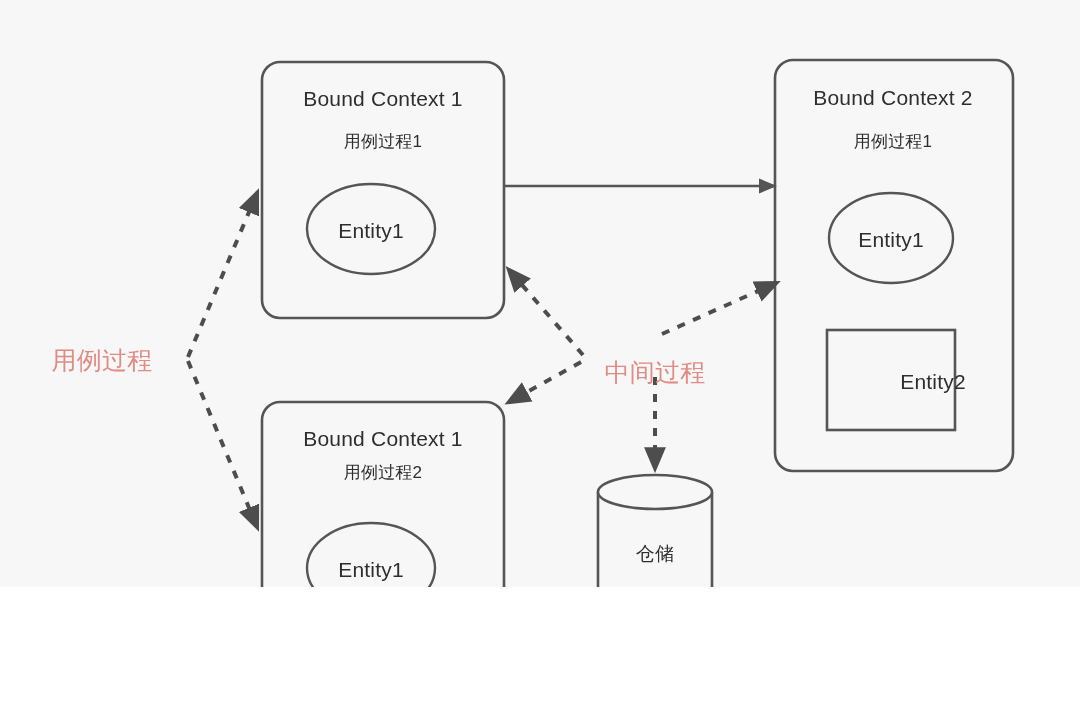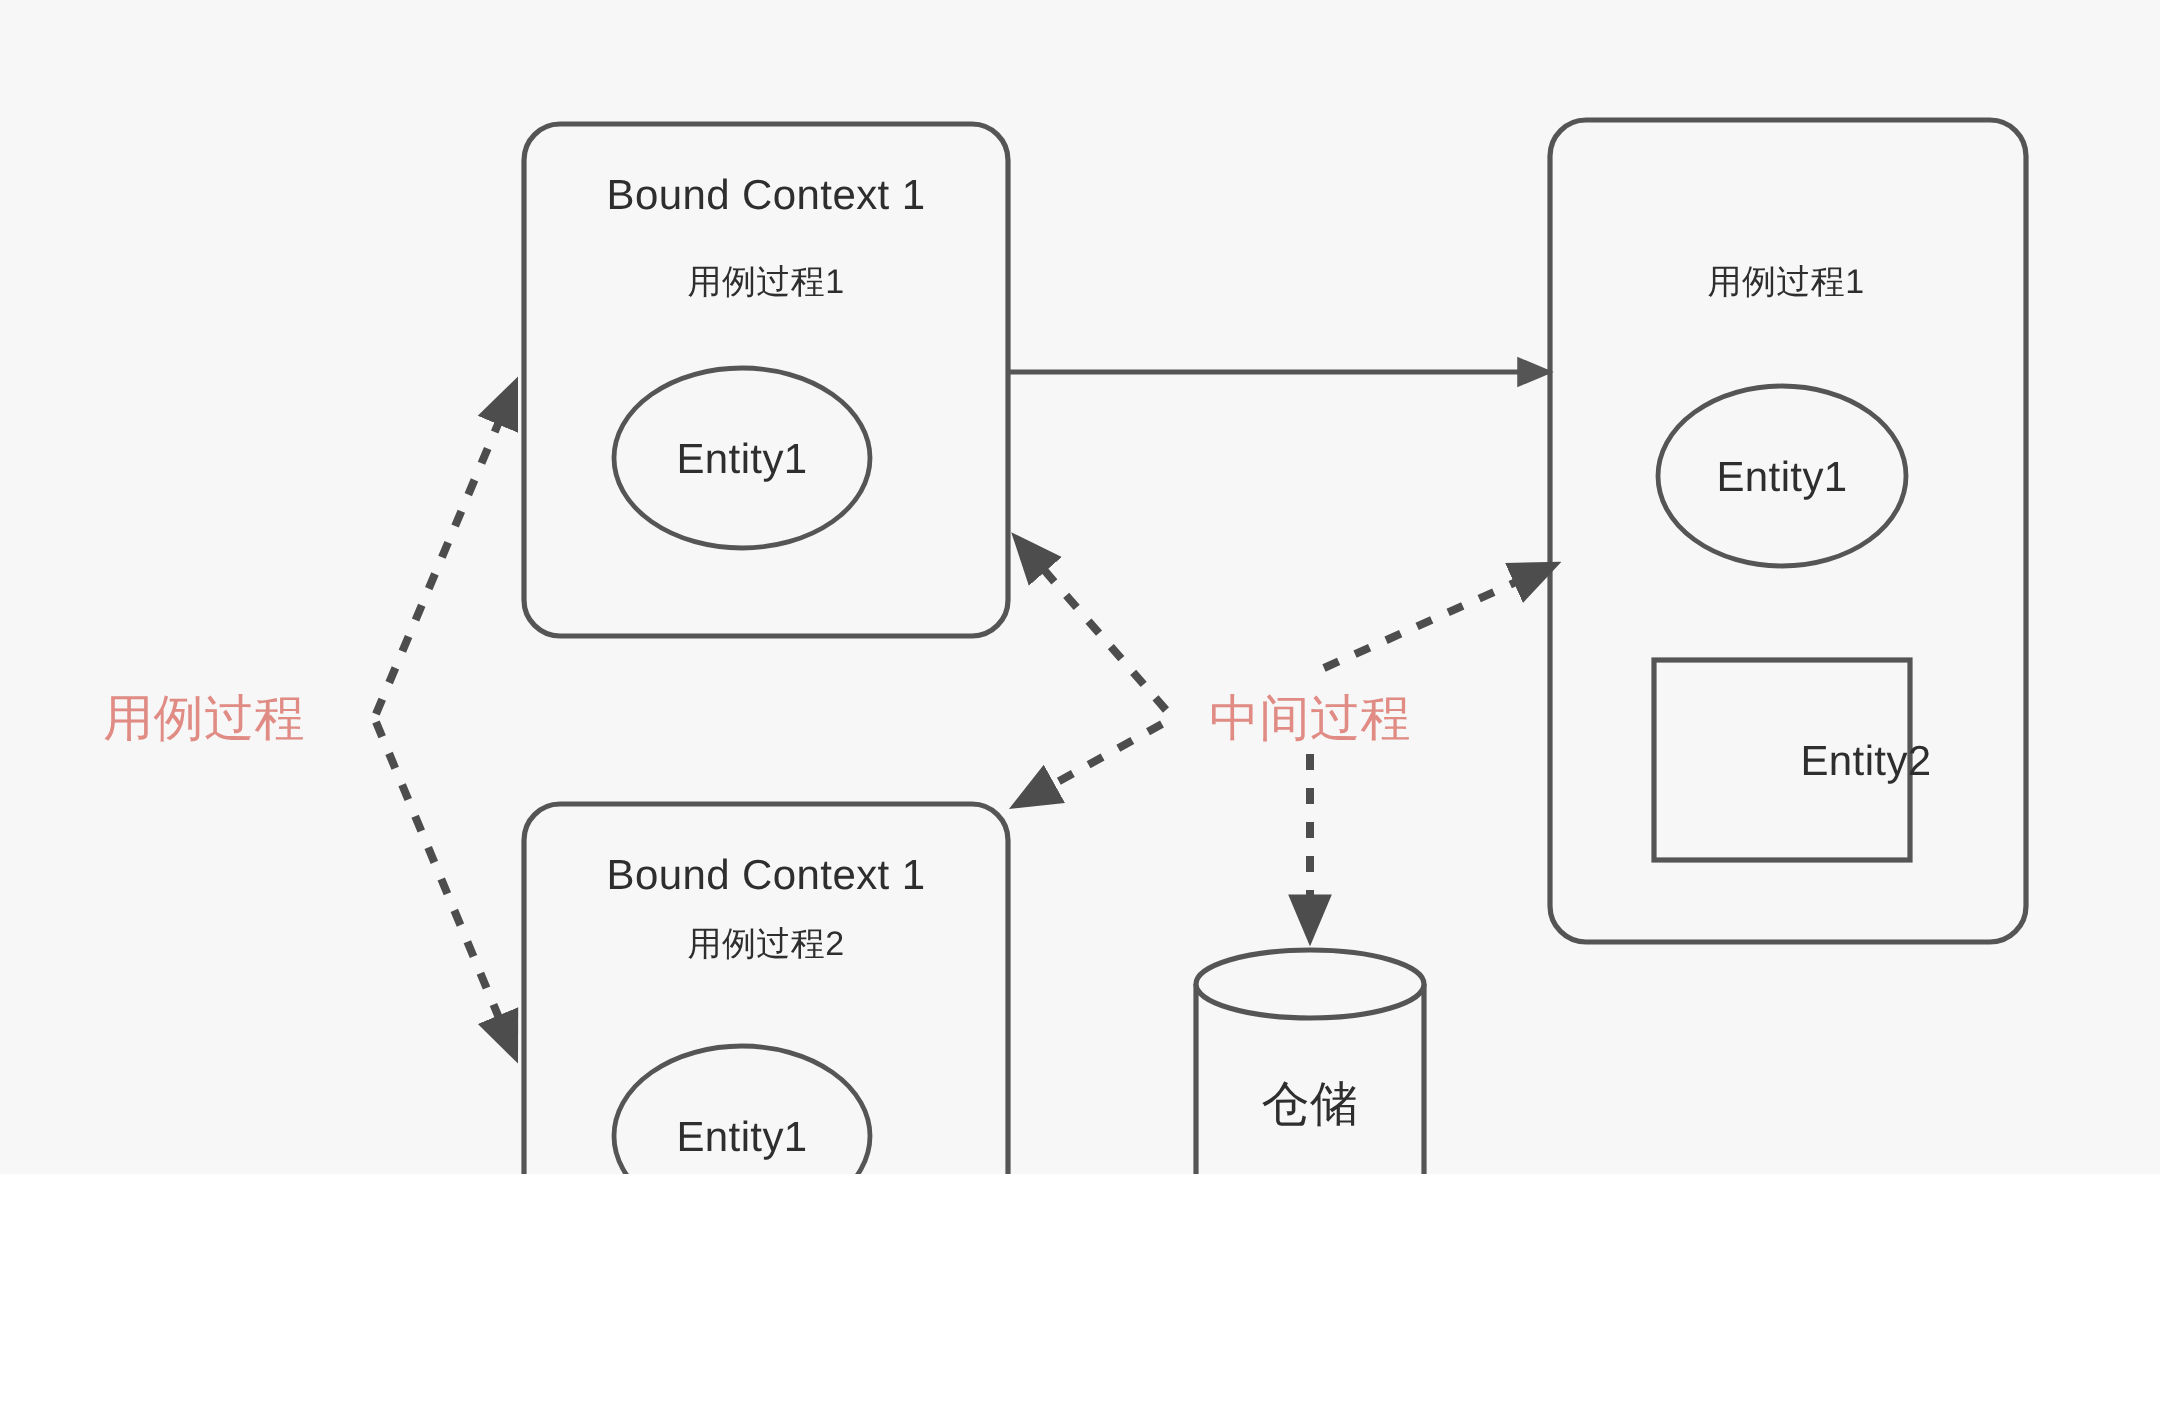--- a/index.html
+++ b/index.html
@@ -34,21 +34,21 @@
   }
   .lbl.cn {
     font-size: 17px;
   }
   .lbl.red {
     color: #e08b84;
     font-size: 25px;
     text-align: right;
   }
   .lbl.small-cn {
-    font-size: 24px;
+    font-size: 19px;
   }
   .center {
     transform: translate(-50%, -50%);
   }
 </style>
 </head>
 <body>
 
 <div id="canvas">
 
@@ -89,26 +89,27 @@
 
     <path d="M 662 334 L 776 283" fill="none" stroke="#4d4d4d" stroke-width="4" stroke-dasharray="8 9" stroke-linecap="butt" marker-end="url(#arrowDash)"></path>
 
     <path d="M 655 377 L 655 468" fill="none" stroke="#4d4d4d" stroke-width="4" stroke-dasharray="8 9" stroke-linecap="butt" marker-end="url(#arrowDash)"></path>
   </svg>
 
   <div class="lbl center" style="left:383px; top:98px;">Bound Context 1</div>
   <div class="lbl cn center" style="left:383px; top:141px;">用例过程1</div>
   <div class="lbl center" style="left:371px; top:230px;">Entity1</div>
 
+  <div class="lbl center" style="left:893px; top:97px;">Bound Context 2</div>
   <div class="lbl cn center" style="left:893px; top:141px;">用例过程1</div>
   <div class="lbl center" style="left:891px; top:239px;">Entity1</div>
   <div class="lbl center" style="left:933px; top:381px;">Entity2</div>
 
   <div class="lbl center" style="left:383px; top:438px;">Bound Context 1</div>
   <div class="lbl cn center" style="left:383px; top:472px;">用例过程2</div>
   <div class="lbl center" style="left:371px; top:569px;">Entity1</div>
 
   <div class="lbl small-cn center" style="left:655px; top:553px;">仓储</div>
 
   <div class="lbl red center" style="left:102px; top:360px;">用例过程</div>
-  <div class="lbl red center" style="left:655px; top:360px;">中间过程</div>
+  <div class="lbl red center" style="left:655px; top:372px;">中间过程</div>
 
 </div>
 
 </body></html>

